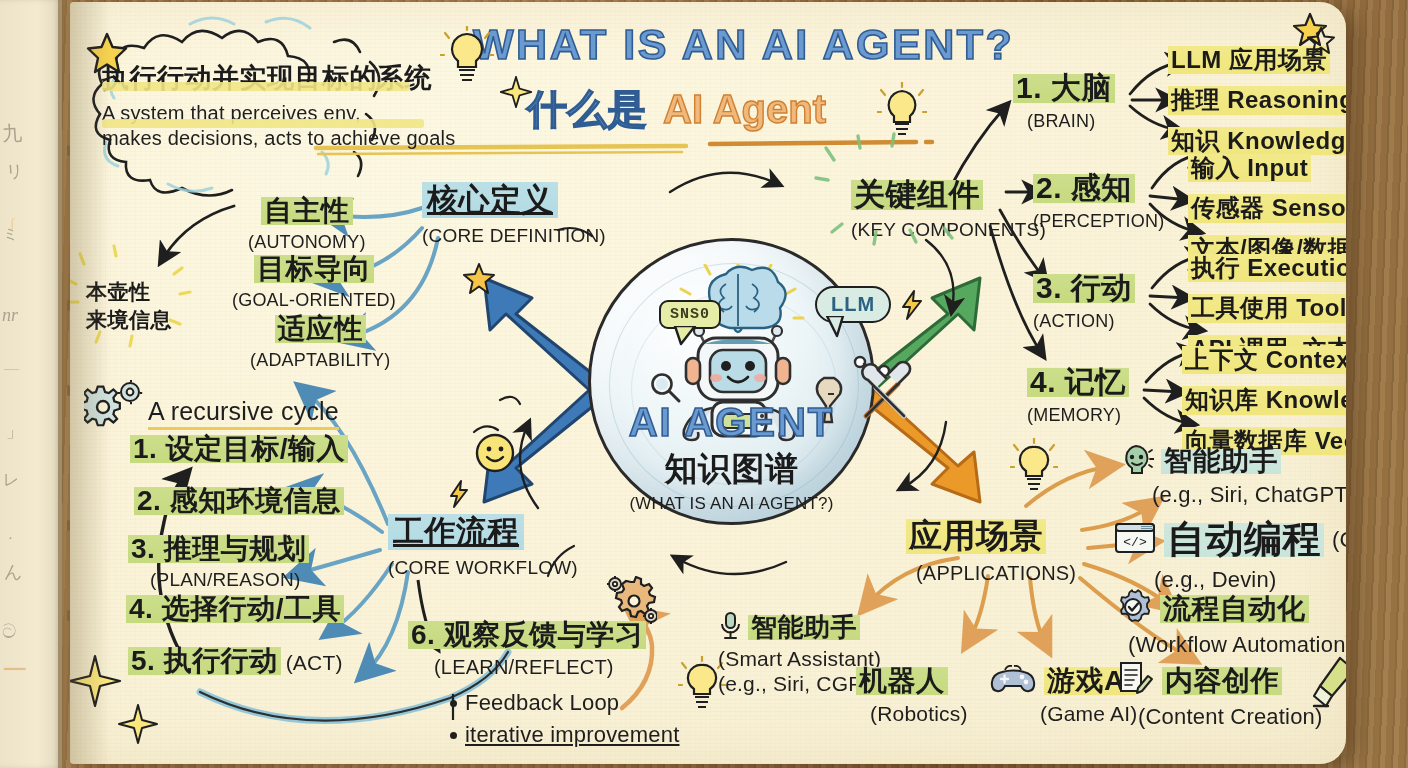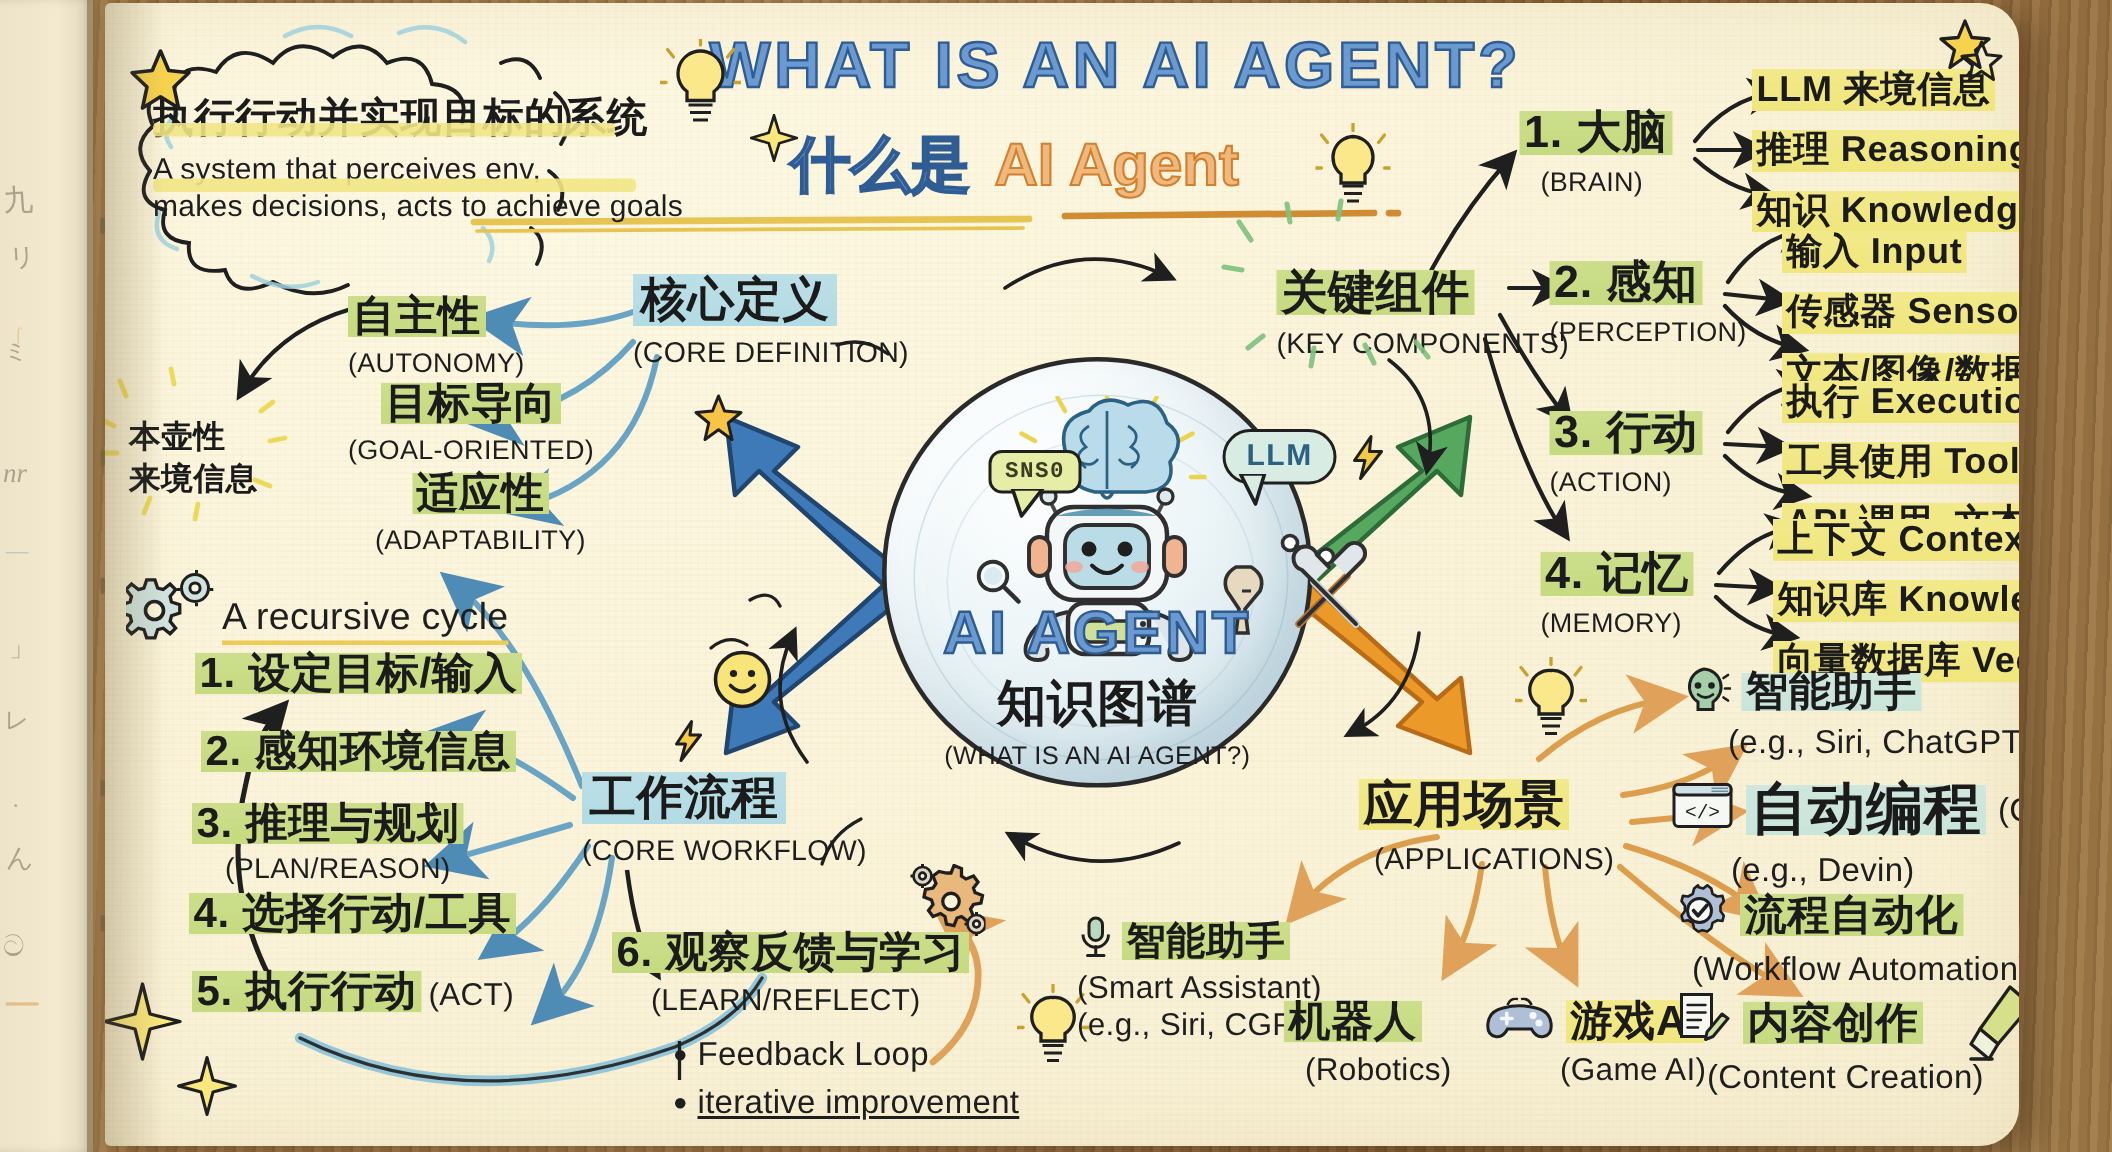--- a/index.html
+++ b/index.html
@@ -75,21 +75,21 @@
   .cn{
     font-family:"Liberation Sans","DejaVu Sans",sans-serif;
     font-weight:bold; color:#1b1b1b; letter-spacing:.5px;
   }
   .en{
     font-family:"Liberation Sans","DejaVu Sans",sans-serif;
     color:#1e1e1e; letter-spacing:.2px;
   }
   .hl-y{ background:linear-gradient(transparent 12%, #f2e98a 12%, #f0e67d 88%, transparent 88%); padding:0 3px; border-radius:3px;}
   .hl-g{ background:linear-gradient(transparent 14%, #ccde8b 14%, #c6da80 86%, transparent 86%); padding:0 3px; border-radius:3px;}
-  .hl-b{ background:linear-gradient(transparent 10%, #bcdfe6 10%, #b2dbe4 90%, transparent 90%); padding:1px 5px; border-radius:4px;}
+  .hl-b{ background:linear-gradient(transparent 10%, #bcdfe6 10%, #b2dbe4 90%, transparent 90%); padding:1px 5px; border-radius:4px;text-decoration:underline;}
   .hl-t{ background:linear-gradient(transparent 18%, #cfe7dd 18%, #c9e5da 84%, transparent 84%); padding:0 3px; border-radius:3px;}
   .ul-y{ border-bottom:3px solid #eccb56; padding-bottom:1px; }
 
   
   #orb{
     position:absolute; left:518px; top:236px; width:287px; height:287px;
     border-radius:50%;
     background:radial-gradient(circle at 36% 28%, #ffffff 0%, #eef6f8 38%, #dceaef 70%, #cfe2ea 100%);
     border:3.5px solid #2a2a2a;
     box-shadow: inset -14px -16px 34px rgba(120,160,180,.35),
@@ -347,21 +347,21 @@
         <path d="M30,330 L26,340"></path>
         <path d="M62,334 L60,344"></path>
     </g>
   </svg>
 
   <div class="node" style="left:352px;top:176px;">
     <div class="cn hl-b" style="font-size:31px;display:inline-block;">核心定义</div>
     <div class="en" style="font-size:19px;margin-top:3px;">(CORE DEFINITION)</div>
   </div>
 
-  <div class="node" style="left:162px;top:190px;">
+  <div class="node" style="left:178px;top:190px;text-align:center;">
     <div class="cn hl-g" style="font-size:28px;display:inline-block;">自主性</div>
     <div class="en" style="font-size:18px;margin-top:2px;">(AUTONOMY)</div>
   </div>
   <div class="node" style="left:162px;top:248px;text-align:center;">
     <div class="cn hl-g" style="font-size:28px;display:inline-block;">目标导向</div>
     <div class="en" style="font-size:18px;margin-top:2px;">(GOAL-ORIENTED)</div>
   </div>
   <div class="node" style="left:180px;top:308px;text-align:center;">
     <div class="cn hl-g" style="font-size:28px;display:inline-block;">适应性</div>
     <div class="en" style="font-size:18px;margin-top:2px;">(ADAPTABILITY)</div>
@@ -518,21 +518,21 @@
   <div class="node" style="left:781px;top:172px;">
     <div class="cn hl-g" style="font-size:31px;display:inline-block;">关键组件</div>
     <div class="en" style="font-size:19px;margin-top:3px;">(KEY COMPONENTS)</div>
   </div>
 
   <div class="node" style="left:943px;top:66px;">
     <div class="cn hl-g" style="font-size:30px;display:inline-block;">1. 大脑</div>
     <div class="en" style="font-size:18px;margin-top:2px;padding-left:14px;">(BRAIN)</div>
   </div>
   <div class="node" style="left:1098px;top:40px;line-height:1.52;">
-    <div class="cn hl-y" style="font-size:24px;display:inline-block;">LLM 来境信息</div><br>
+    <div class="cn hl-y" style="font-size:24px;display:inline-block;">LLM 应用场景</div><br>
     <div class="cn hl-y" style="font-size:24px;display:inline-block;margin-top:4px;">推理 Reasoning</div><br>
     <div class="cn hl-y" style="font-size:24px;display:inline-block;margin-top:4px;">知识 Knowledge</div>
   </div>
 
   <div class="node" style="left:963px;top:166px;">
     <div class="cn hl-g" style="font-size:30px;display:inline-block;">2. 感知</div>
     <div class="en" style="font-size:18px;margin-top:2px;">(PERCEPTION)</div>
   </div>
   <div class="node" style="left:1118px;top:148px;line-height:1.52;">
     <div class="cn hl-y" style="font-size:24px;display:inline-block;">输入 Input</div><br>

